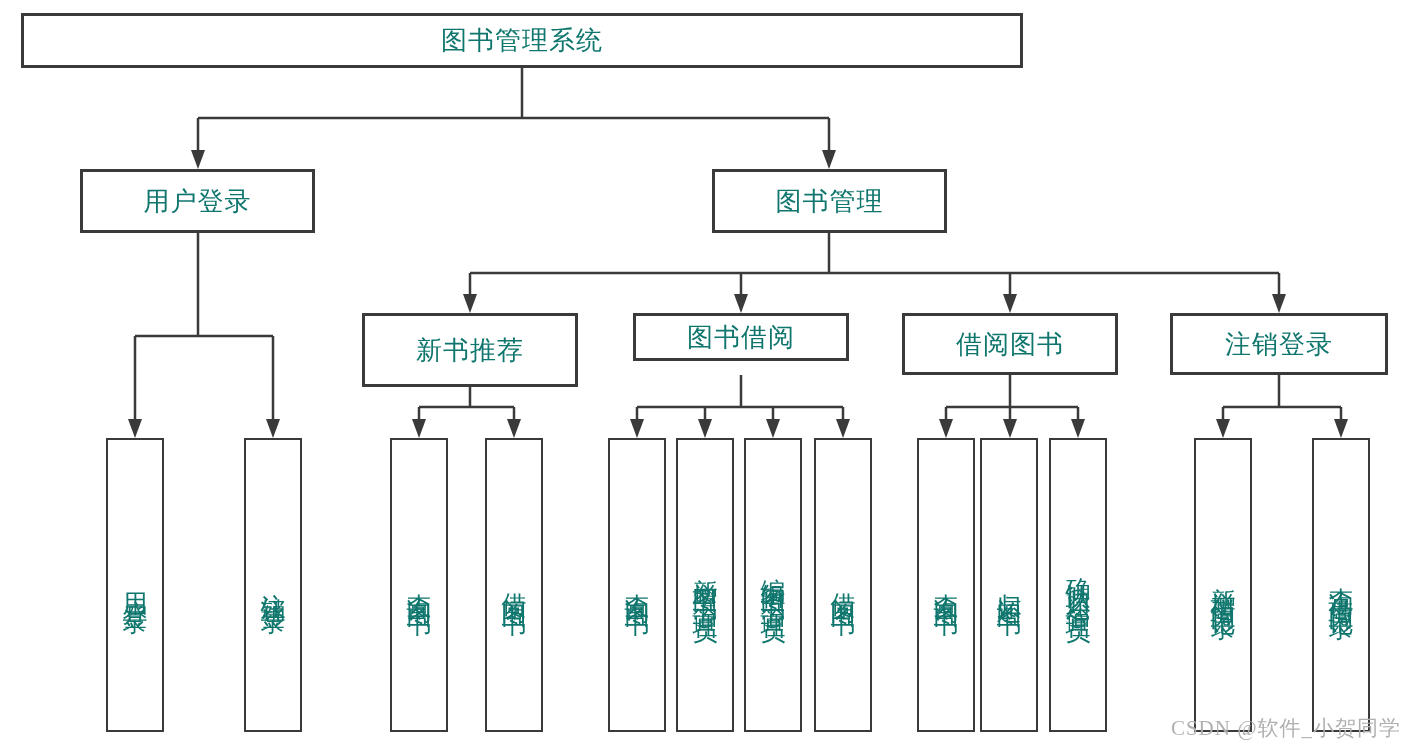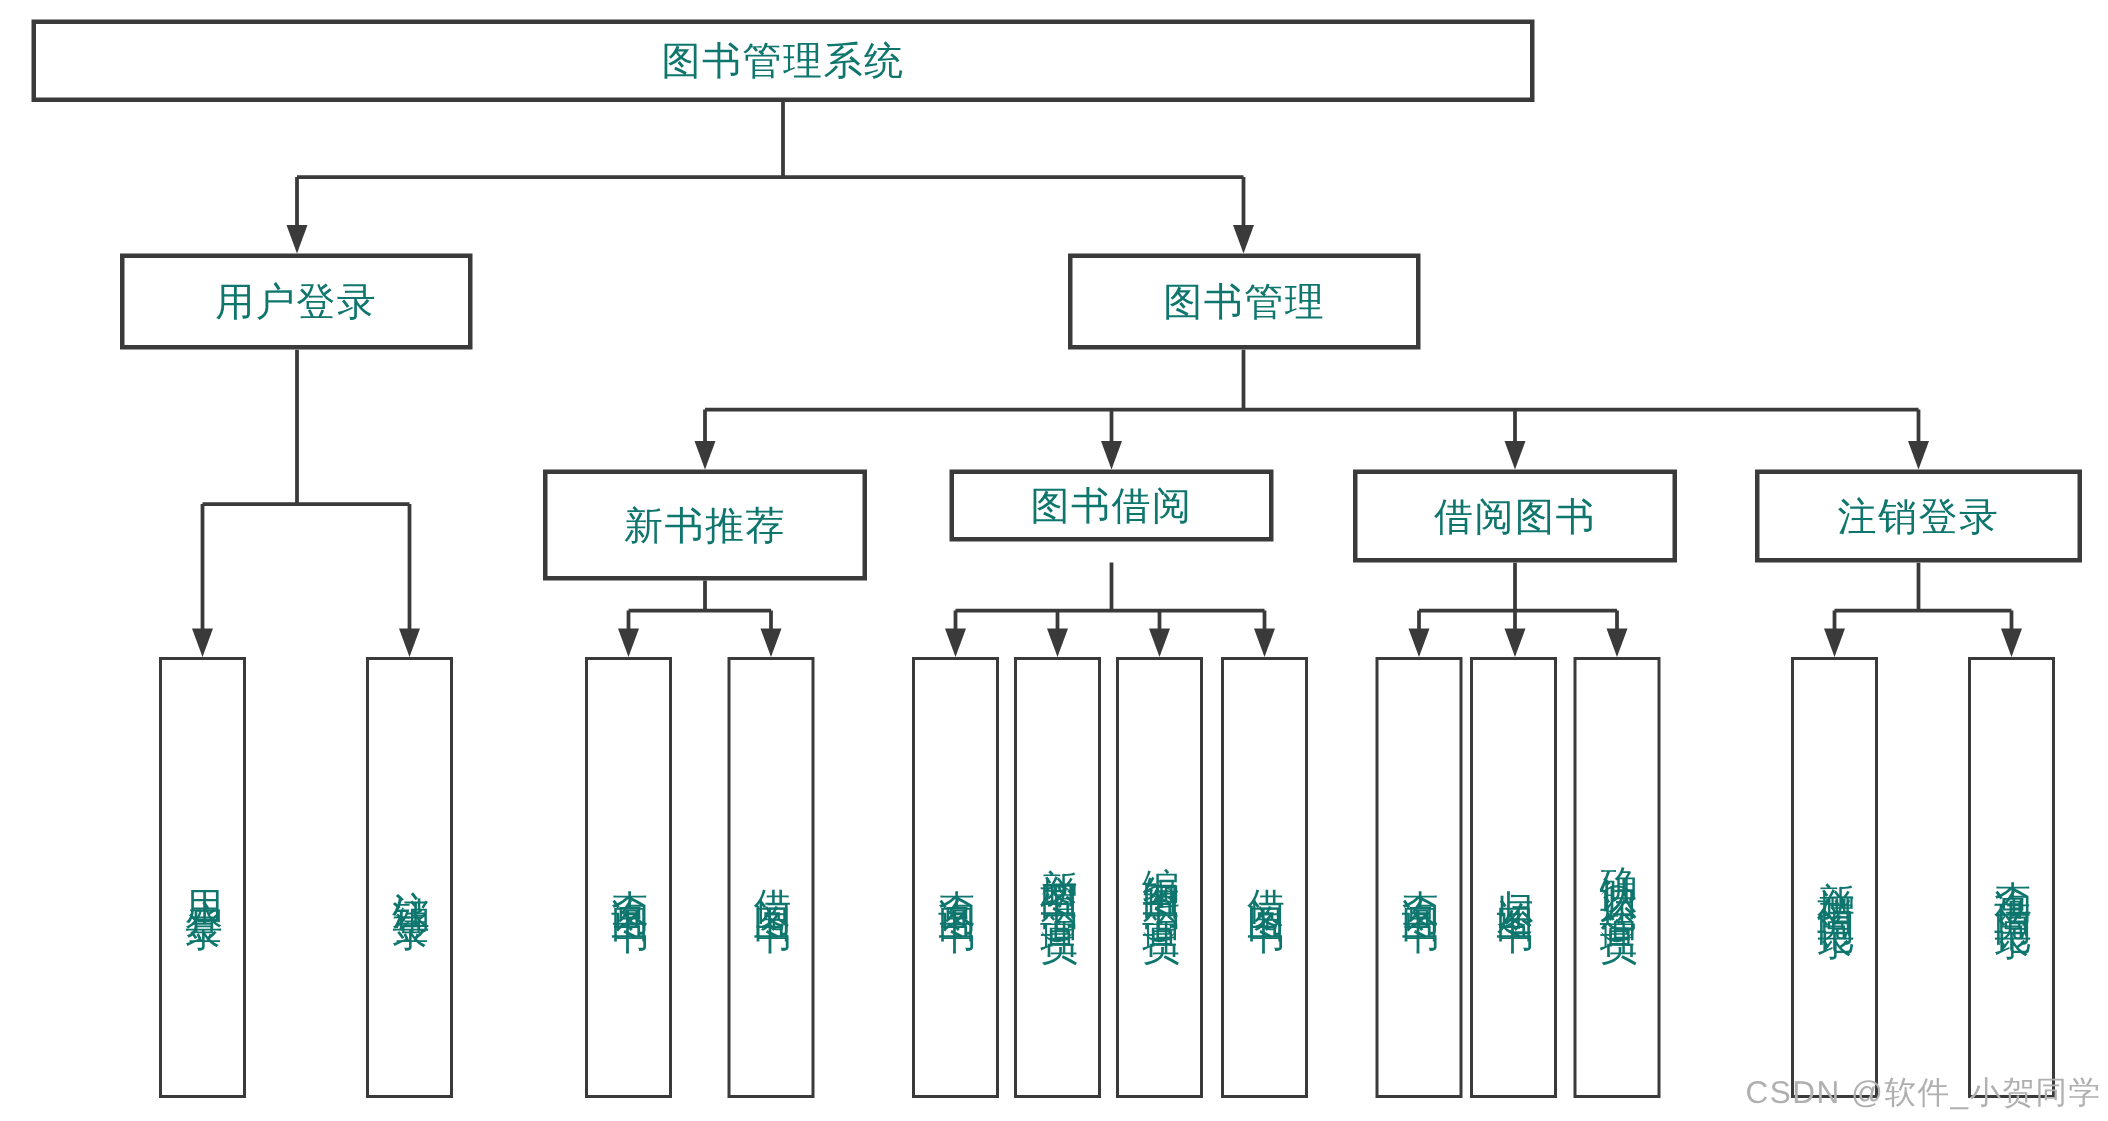--- a/index.html
+++ b/index.html
@@ -49,20 +49,21 @@
     white-space: nowrap;
   }
   .watermark {
     position: absolute;
     right: 4px;
     bottom: 5px;
     font-size: 21px;
     color: #b0b0b0;
     letter-spacing: 1px;
     white-space: nowrap;
+    font-family: Liberation Serif, serif;
   }
 </style>
 </head>
 <body>
 
 <div class="stage">
 
   <svg class="connectors" width="1405" height="747" viewBox="0 0 1405 747">
     <path fill="none" stroke="#3a3a3a" stroke-width="2.5" d="M522 68 V118 M198 118 H829 M198 118 V152 M829 118 V152
              M198 233 V336 M135 336 H273 M135 336 V421 M273 336 V421

